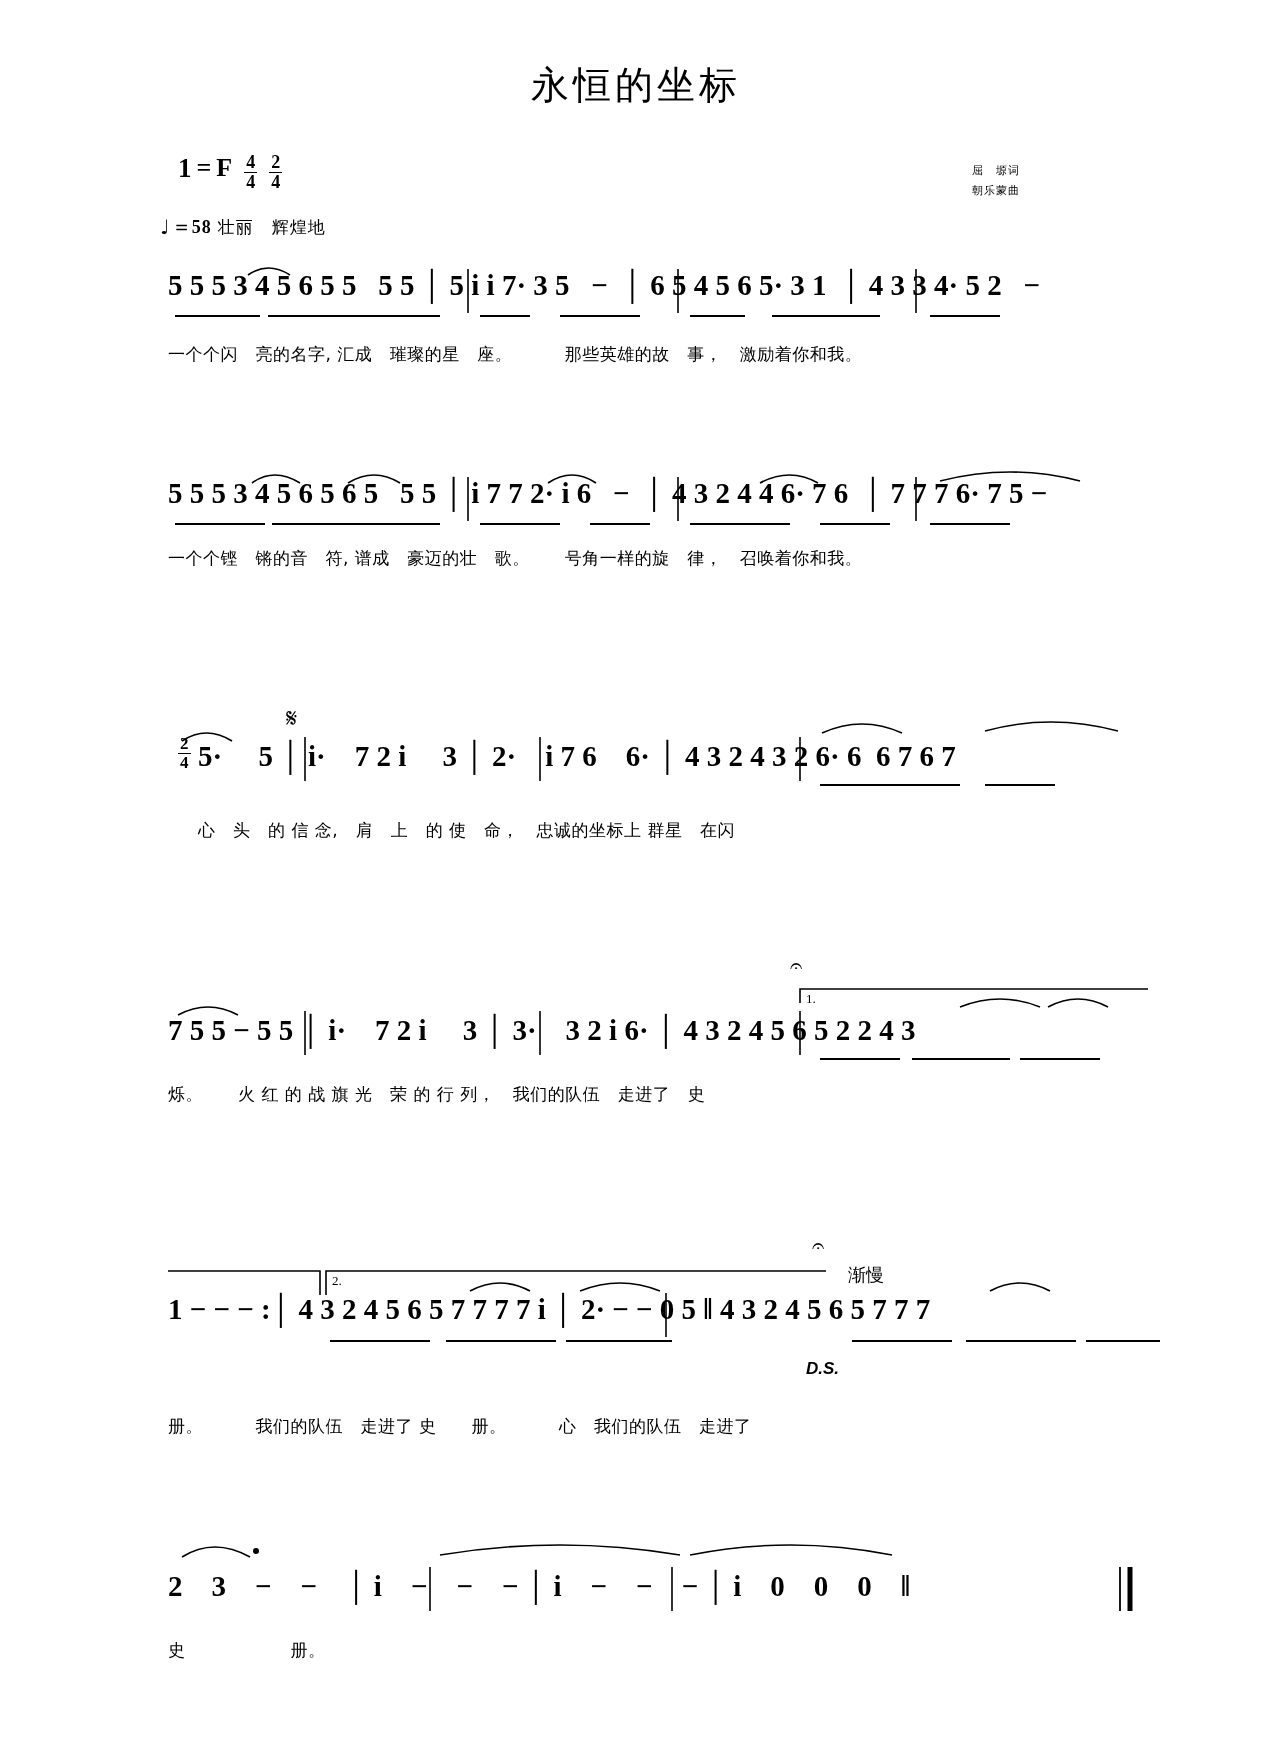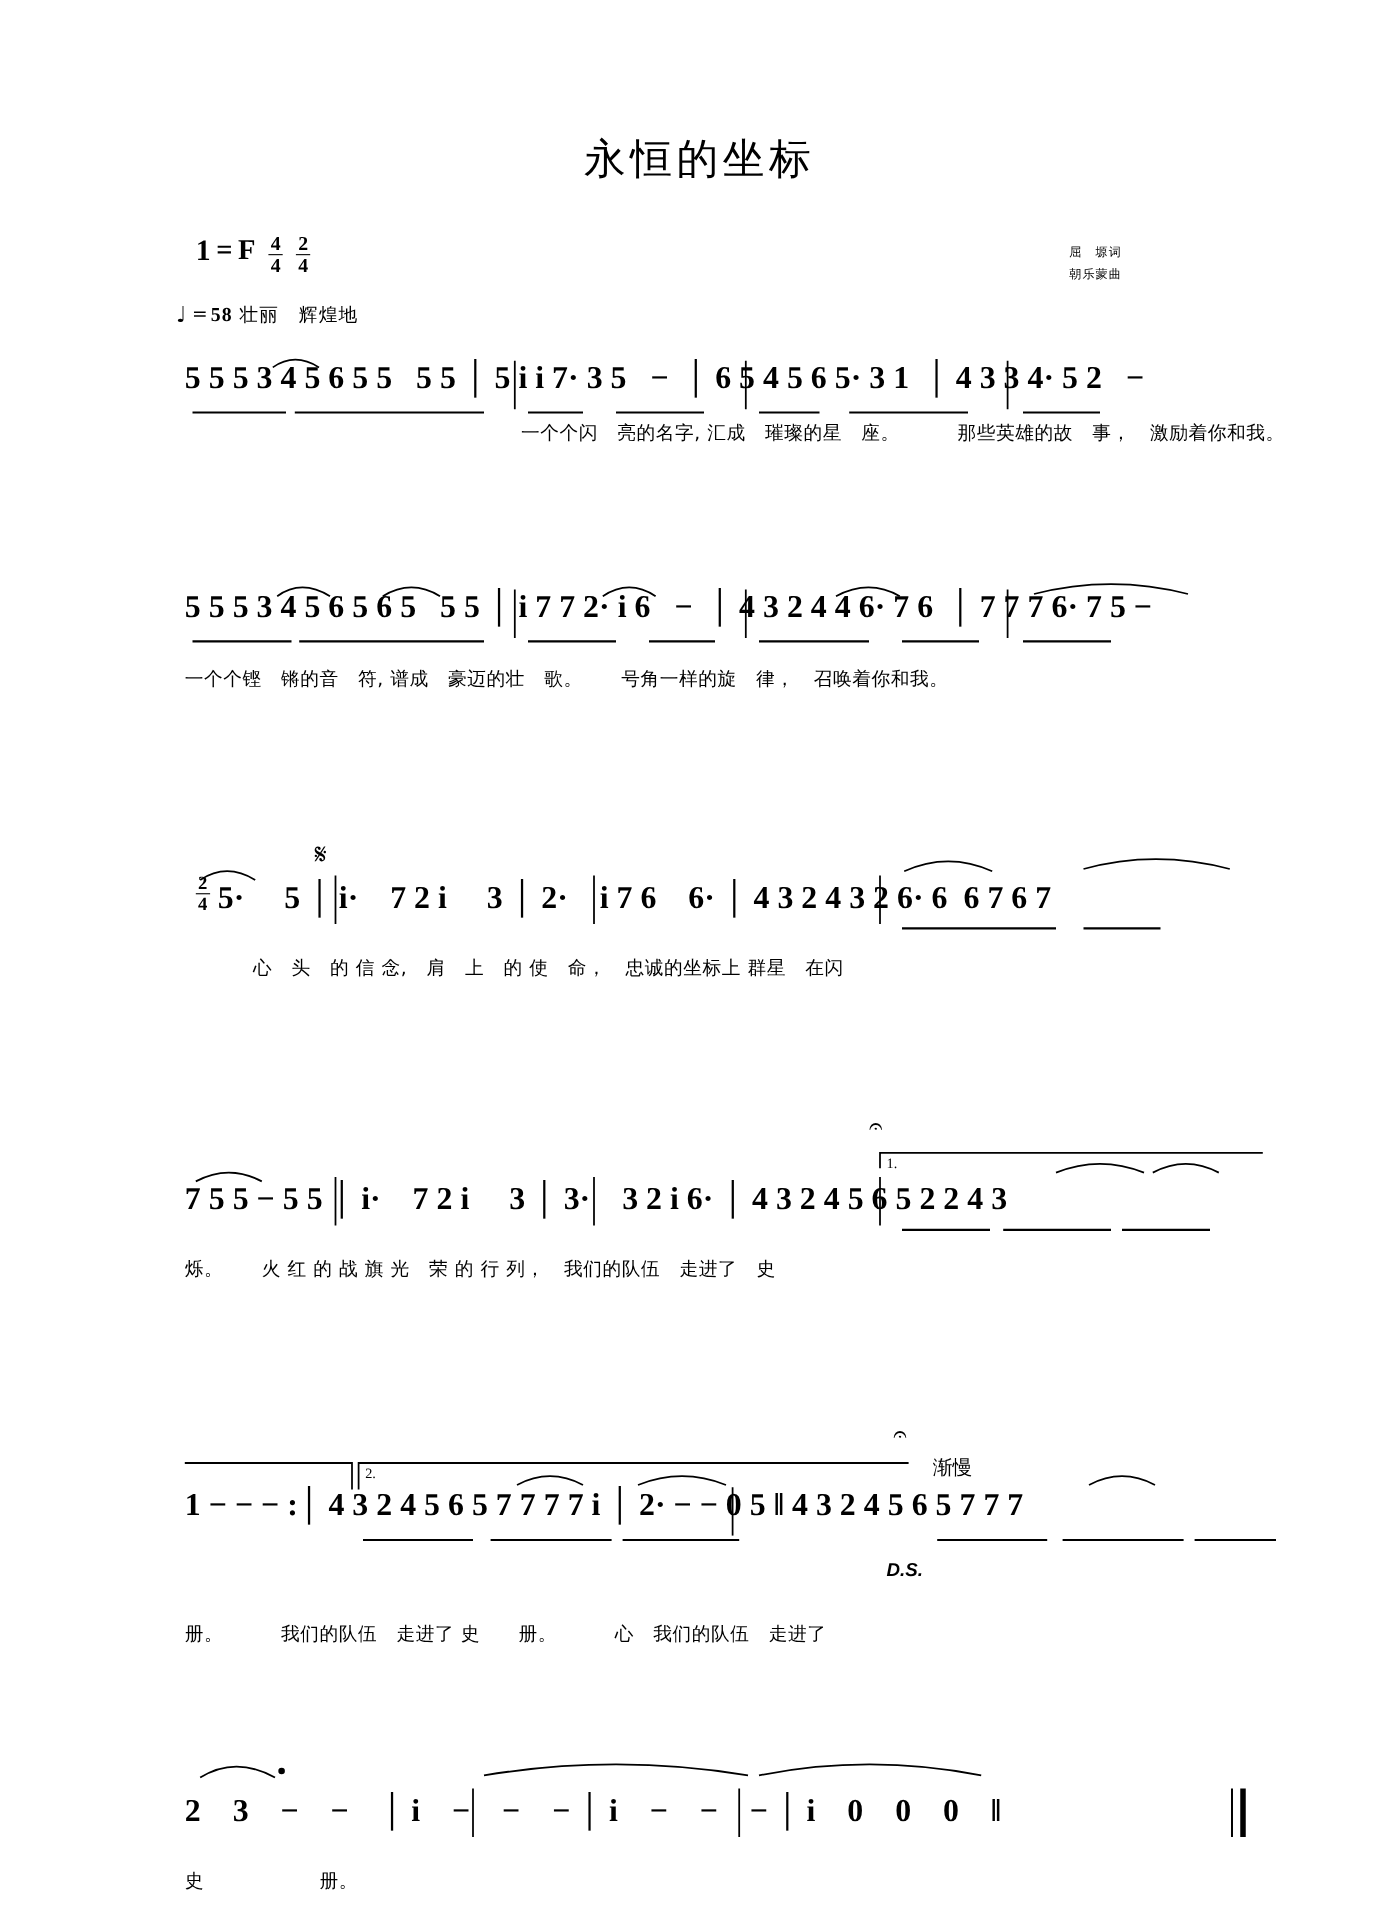--- a/index.html
+++ b/index.html
@@ -11,21 +11,21 @@
     overflow:hidden;
   }
   .page{position:relative;width:1272px;height:1738px;}
 
   
   .title{
     text-align:center;
     font-family:"DejaVu Sans", sans-serif;
     font-size:38px;
     letter-spacing:4px;
-    margin-top:119px;
+    margin-top:60px;
     font-weight:400;
   }
 
   
   .header-row{position:relative;height:80px;margin-top:42px;}
   .keysig{
     position:absolute;left:178px;top:0;
     font-family:"Liberation Serif", serif;
     font-size:26px;font-weight:bold;
     display:flex;align-items:flex-start;
@@ -129,21 +129,21 @@
 
       <path d="M248,24 Q268,10 290,24" fill="none" stroke="#000" stroke-width="1.6"></path>
 
       <g stroke="#000" stroke-width="1.6">
         <line x1="468" y1="18" x2="468" y2="62"></line>
         <line x1="678" y1="18" x2="678" y2="62"></line>
         <line x1="916" y1="18" x2="916" y2="62"></line>
       </g>
     </svg>
     <div class="notes" style="position:absolute;left:168px;top:18px;width:1000px;">5 5 5 3 4 5 6 5 5   5 5 │ 5 i i 7· 3 5   −  │ 6 5 4 5 6 5· 3 1  │ 4 3 3 4· 5 2   −</div>
-    <div class="lyrics" style="position:absolute;left:168px;top:72px;width:1000px;text-align:right;">一个个闪　亮的名字, 汇成　璀璨的星　座。　　　那些英雄的故　事，　激励着你和我。</div>
+    <div class="lyrics" style="position:absolute;left:168px;top:92px;width:1000px;">一个个闪　亮的名字, 汇成　璀璨的星　座。　　　那些英雄的故　事，　激励着你和我。</div>
   </div>
 
   <div class="system" style="margin-top:58px;height:150px;">
     <svg width="1272" height="150" style="position:absolute;left:0;top:0;">
       <g stroke="#000" stroke-width="2">
         <line x1="175" y1="65" x2="265" y2="65"></line>
         <line x1="272" y1="65" x2="440" y2="65"></line>
         <line x1="480" y1="65" x2="560" y2="65"></line>
         <line x1="590" y1="65" x2="650" y2="65"></line>
         <line x1="690" y1="65" x2="790" y2="65"></line>
@@ -182,21 +182,21 @@
     </svg>
 
     <span class="frac" style="position:absolute;left:166px;top:22px;font-size:17px;">
       <span class="num">2</span>
       <span class="den">4</span>
     </span>
 
     <span style="position:absolute;left:286px;top:-10px;font-size:26px;font-family:'DejaVu Sans',sans-serif;">𝄋</span>
 
     <div class="notes" style="position:absolute;left:198px;top:24px;width:1000px;">5·　 5 │ i·　7 2 i　 3 │ 2·　i 7 6　6· │ 4 3 2 4 3 2 6· 6  6 7 6 7</div>
-    <div class="lyrics" style="position:absolute;left:198px;top:96px;width:1000px;margin-left:32px;">心　头　的 信 念,　肩　上　的 使　命，　忠诚的坐标上 群星　在闪</div>
+    <div class="lyrics" style="position:absolute;left:198px;top:106px;width:1000px;">心　头　的 信 念,　肩　上　的 使　命，　忠诚的坐标上 群星　在闪</div>
   </div>
 
   <div class="system" style="margin-top:104px;height:170px;">
     <svg width="1272" height="170" style="position:absolute;left:0;top:0;">
       <g stroke="#000" stroke-width="2">
         <line x1="820" y1="82" x2="900" y2="82"></line>
         <line x1="912" y1="82" x2="1010" y2="82"></line>
         <line x1="1020" y1="82" x2="1100" y2="82"></line>
       </g>
       <path d="M178,38 Q208,22 238,38" fill="none" stroke="#000" stroke-width="1.6"></path>

